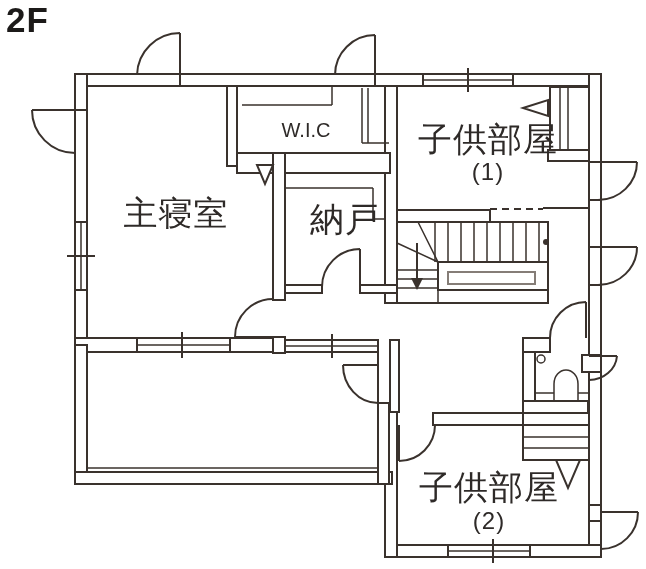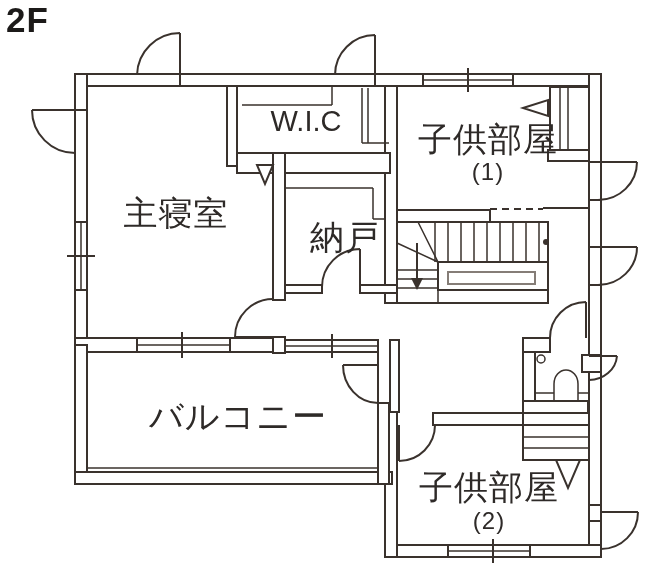--- a/index.html
+++ b/index.html
@@ -5,25 +5,25 @@
   html,body{margin:0;padding:0;background:#ffffff;}
   .plan{
     position:relative;width:646px;height:569px;background:#ffffff;
     font-family:"Liberation Sans","DejaVu Sans",sans-serif;overflow:hidden;
   }
   .plan svg{position:absolute;left:0;top:0;}
   .lbl{
     position:absolute;transform:translate(-50%,-50%);
     white-space:nowrap;color:#2e2a28;font-size:34px;letter-spacing:1px;
   }
-  .lbl-wic{left:306px;top:121px;font-size:29px;letter-spacing:0;}
+  .lbl-wic{left:306px;top:130px;font-size:20px;letter-spacing:0;}
   .lbl-kids1{left:488px;top:140px;}
   .lbl-kids1-num{left:488px;top:172px;font-size:24px;}
   .lbl-master{left:176px;top:214px;}
-  .lbl-nando{left:345px;top:238px;}
+  .lbl-nando{left:345px;top:220px;}
   .lbl-balcony{left:238px;top:417px;}
   .lbl-kids2{left:489px;top:488px;}
   .lbl-kids2-num{left:489px;top:521px;font-size:24px;}
   .floor-label{
     position:absolute;left:6px;top:0px;color:#1c1a19;
     font-size:35px;font-weight:bold;letter-spacing:1px;
   }
   
   .w{fill:#ffffff;stroke:#3a322d;stroke-width:2;}
   .ln{fill:none;stroke:#3a322d;stroke-width:2;}
@@ -164,16 +164,15 @@
       <path class="t1" d="M535,393 L554,393 M578,393 L588,393"></path>
     </g>
   </svg>
 
   <div class="floor-label">2F</div>
   <div class="lbl lbl-wic">W.I.C</div>
   <div class="lbl lbl-kids1">子供部屋</div>
   <div class="lbl lbl-kids1-num">(1)</div>
   <div class="lbl lbl-master">主寝室</div>
   <div class="lbl lbl-nando">納戸</div>
-  <div class="lbl lbl-balcony">バルコニー</div>
   <div class="lbl lbl-kids2">子供部屋</div>
   <div class="lbl lbl-kids2-num">(2)</div>
 </div>
 
 </body></html>

